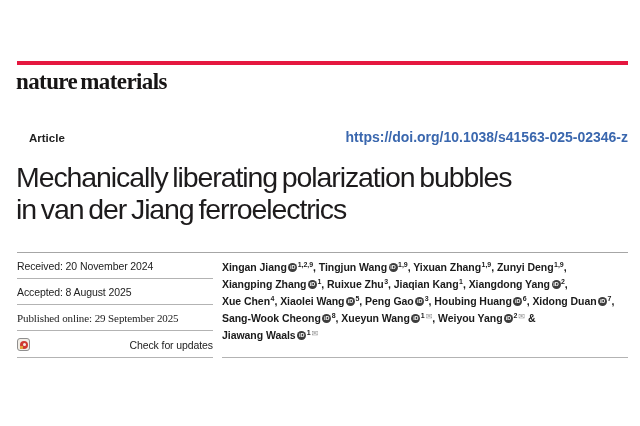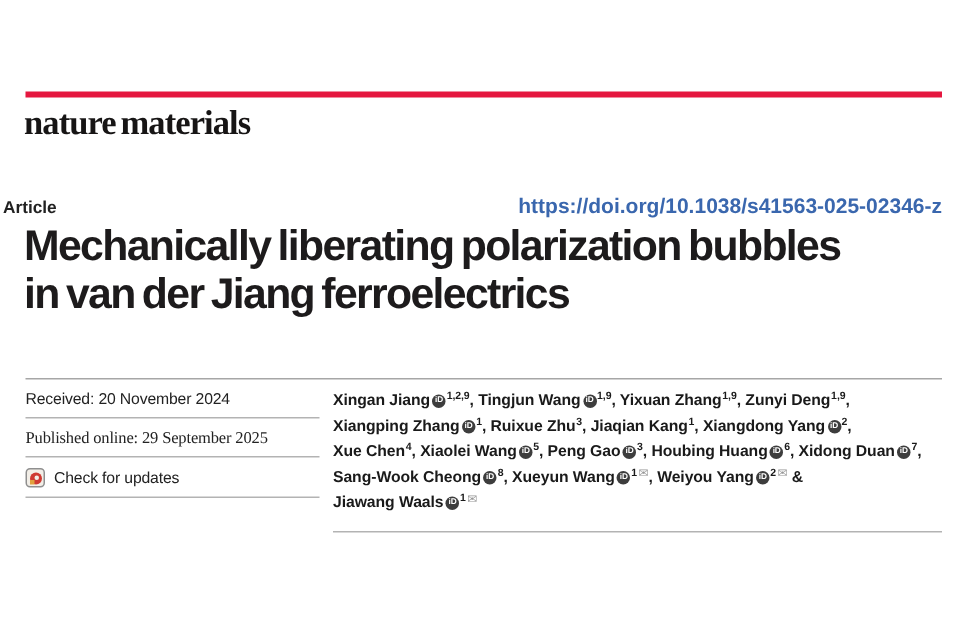--- a/index.html
+++ b/index.html
@@ -26,50 +26,50 @@
     background:var(--rule-red);
   }
   .journal-name{
     position:absolute;left:16px;top:69px;
     font-family:"Liberation Serif",serif;
     font-weight:bold;font-size:23px;letter-spacing:-0.6px;word-spacing:-2px;
     color:#171515;
   }
   
   .article-bar{
-    position:absolute;left:2px;right:12px;top:129px;
+    position:absolute;left:29px;right:12px;top:129px;
     display:flex;justify-content:space-between;align-items:baseline;gap:26px;
   }
   .article-type{font-weight:bold;font-size:11.5px;letter-spacing:0;color:#222;}
   .doi-link{
     font-size:14px;font-weight:bold;letter-spacing:0;
     color:var(--doi-blue);text-decoration:none;
   }
   
   .title{
-    position:absolute;left:16px;top:148px;width:614px;
-    font-weight:bold;font-size:28.5px;line-height:32px;
+    position:absolute;left:16px;top:161px;width:614px;
+    font-weight:normal;font-size:28.5px;line-height:32px;
     letter-spacing:-1.1px;word-spacing:-2px;color:#1d1b1c;
   }
   
   .meta-section{
     position:absolute;left:17px;right:12px;top:252px;
     border-top:1px solid var(--rule-gray);
     display:flex;
   }
   .history-col{width:196px;margin-right:9px;flex:none;}
   .history-row{
     padding:7px 0 6px;
     border-bottom:1px solid var(--row-rule);
     font-size:10.5px;font-weight:normal;letter-spacing:-0.1px;color:#222;
   }
   .history-row.serif{
     font-family:"Liberation Serif",serif;font-weight:normal;font-size:11px;
   }
-  .crossmark-row{display:flex;align-items:center;gap:6px;cursor:pointer;}
+  .crossmark-row{display:flex;align-items:center;gap:6px;cursor:pointer;justify-content:space-between;}
   .crossmark-badge{
     position:relative;width:13px;height:13px;flex:none;
     border:1px solid #8f8f8f;border-radius:3px;background:#f2eee7;
   }
   .crossmark-badge .cm-circle{
     position:absolute;right:1px;top:1.5px;width:8px;height:8px;border-radius:50%;
     background:var(--crossmark-red);
   }
   .crossmark-badge .cm-circle::after{
     content:"";position:absolute;left:2.5px;top:2.5px;width:3px;height:3px;border-radius:50%;
@@ -117,20 +117,21 @@
     <span class="article-type">Article</span>
     <a class="doi-link" href="#">https://doi.org/10.1038/s41563-025-02346-z</a>
   </div>
 
   <h1 class="title"><span>Mechanically liberating polarization bubbles</span><br><span>in van der Jiang ferroelectrics</span></h1>
 
   <div class="meta-section">
 
     <div class="history-col">
       <div class="history-row">Received: 20 November 2024</div>
+      <div class="history-row">Accepted: 8 August 2025</div>
       <div class="history-row serif">Published online: 29 September 2025</div>
       <div class="history-row crossmark-row">
         <span class="crossmark-badge">
           <span class="cm-circle"></span>
           <span class="cm-corner"></span>
         </span>
         <span>Check for updates</span>
       </div>
     </div>
 

